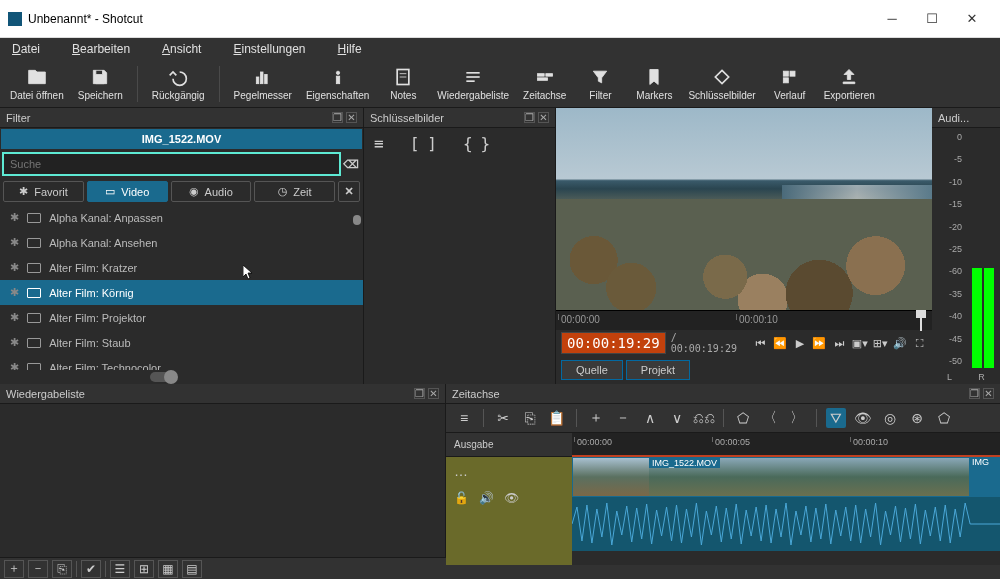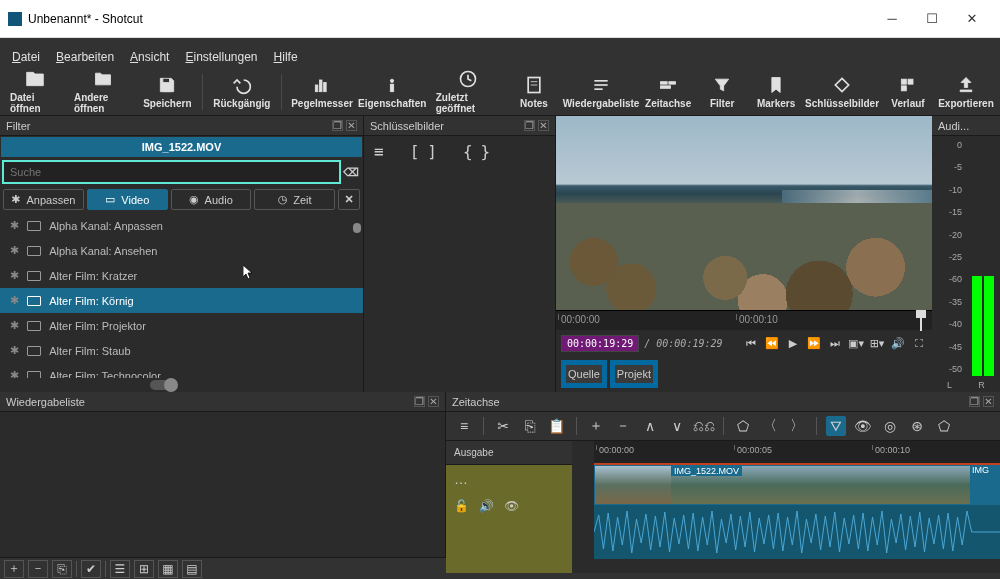--- a/index.html
+++ b/index.html
@@ -5,26 +5,26 @@
 * { margin: 0; padding: 0; box-sizing: border-box; font-family: "Segoe UI", Arial, sans-serif; }
 body { background: #323232; color: #cfcfcf; font-size: 11px; overflow: hidden; width: 1000px; height: 579px; }
 
 
 .titlebar { height: 38px; background: #fff; color: #000; display: flex; align-items: center; padding: 0 8px; border-bottom: 1px solid #ddd; }
 .titlebar .icon { width: 14px; height: 14px; background: #115578; margin-right: 6px; }
 .titlebar .title { font-size: 12px; flex: 1; }
 .titlebar .winbtn { width: 40px; height: 30px; display: flex; align-items: center; justify-content: center; font-size: 13px; color: #333; }
 
 
-.menubar { height: 22px; background: #323232; display: flex; align-items: center; padding: 0 4px; gap: 0; margin-top: 8px; }
+.menubar { height: 22px; background: #323232; display: flex; align-items: center; padding: 0 4px; gap: 16px; }
 .menubar .mitem { padding: 3px 8px; font-size: 12px; color: #e0e0e0; }
 .menubar .mitem .ul { text-decoration: underline; }
 
 
-.toolbar { height: 48px; background: #323232; display: flex; align-items: center; padding: 2px 6px; gap: 6px; border-bottom: 1px solid #1a1a1a; font-weight: bold; }
+.toolbar { height: 48px; background: #323232; display: flex; align-items: center; padding: 2px 6px; gap: 6px; border-bottom: 1px solid #1a1a1a; }
 .tbtn { display: flex; flex-direction: column; align-items: center; justify-content: center; min-width: 48px; padding: 2px 4px; color: #e0e0e0; font-size: 10px; gap: 3px; }
 .tbtn svg, .tbtn .ic { width: 20px; height: 20px; fill: #e0e0e0; stroke: #e0e0e0; }
 .tsep { width: 1px; height: 36px; background: #4a4a4a; margin: 0 4px; }
 
 
 .panels { display: flex; height: 276px; }
 
 .panel { background: #2b2b2b; display: flex; flex-direction: column; }
 .panel-header { height: 20px; background: #323232; display: flex; align-items: center; padding: 0 6px; font-size: 11px; color: #ccc; border-bottom: 1px solid #1a1a1a;}
 .panel-header .title { flex: 1; }
@@ -55,25 +55,25 @@
 .player-panel { width: 376px; display: flex; flex-direction: column; background: #323232;}
 .video { flex: 1; position: relative; background: #000; margin: 0; overflow: hidden;}
 .video-img { width: 100%; height: 100%; background: linear-gradient(180deg, #9db8c8 0%, #b8c9d3 35%, #3a5a6a 36%, #2a4550 40%, #6a7060 50%, #8a7858 70%, #5a5040 100%); position: relative;}
 .video-rocks { position:absolute; bottom:0; left:0; right:0; height:55%; background: radial-gradient(circle at 20% 80%, #6a5a3a 8%, transparent 8%), radial-gradient(circle at 45% 70%, #7a6a4a 10%, transparent 10%), radial-gradient(circle at 70% 85%, #5a4a30 12%, transparent 12%), radial-gradient(circle at 85% 60%, #8a7050 9%, transparent 9%), radial-gradient(circle at 10% 55%, #6a5838 7%, transparent 7%), radial-gradient(circle at 55% 90%, #9a8060 11%, transparent 11%), #5a6050;}
 .video-water {position:absolute; top:38%; right:0; width:40%; height:20%; background: linear-gradient(90deg, #4a6a7a, #ffffff88, #5a7a8a);}
 .player-ruler { height: 20px; background: #222; position: relative; border-top:1px solid #000; font-size:10px; color:#999;}
 .player-ruler .tk { position:absolute; top:3px; border-left:1px solid #666; height:6px; padding-left:2px;}
 .player-ruler .cursor { position:absolute; right:10px; top:0; width:2px; height:20px; background:#ddd;}
 .player-ruler .cursor::before{content:""; position:absolute; top:-1px; left:-4px; width:10px; height:8px; background:#ddd;}
 .player-controls { height: 26px; background: #2b2b2b; display: flex; align-items: center; gap: 5px; padding: 0 5px; font-size: 10px; color: #ccc;}
-.player-controls .tc { background: #701a75; border: 1px solid #444; padding: 2px 5px; font-family: monospace; font-size: 10px; color: #fff; text-align: center;}
-.player-controls .total { color: #aaa; font-family: monospace; font-style: italic;}
+.player-controls .tc { background: #c2410c; border: 1px solid #444; padding: 2px 5px; font-family: monospace; font-size: 14px; color: #fff; text-align: center;}
+.player-controls .total { color: #aaa; font-family: monospace;}
 .player-controls .pbtn { width: 16px; text-align:center; font-size:11px; color:#ccc;}
 .player-source-tabs { display: flex; gap: 3px; padding: 4px 5px; background:#2b2b2b;}
-.pstab { background: #3a3a3a; border: 5px solid #0369a1; padding: 3px 2px; font-size: 11px; color: #ccc;}
+.pstab { background: #3a3a3a; border: 1px solid #0369a1; padding: 3px 14px; font-size: 11px; color: #ccc;}
 
 .audio-panel { width: 68px; background: #2b2b2b; display:flex; flex-direction:column;}
 .audio-scale { flex:1; position:relative; display:flex;}
 .audio-labels { width: 34px; display:flex; flex-direction:column; justify-content:space-between; align-items:flex-end; padding: 4px 4px; font-size:9px; color:#aaa;}
 .audio-meters { flex:1; position:relative; padding-top: 140px; display:flex; gap:2px; justify-content:center;}
 .meter { width: 10px; height: 100px; background: linear-gradient(180deg, #0f0 0%, #0f0 100%);}
 .audio-lr { text-align:center; font-size:9px; color:#aaa; padding:2px; display:flex; justify-content:space-around;}
 
 
 .bottom { display: flex; height: 181px; }
@@ -82,21 +82,21 @@
 .playlist-cols { display:flex; background:#323232; padding: 3px 4px; gap: 4px; font-size:11px; color:#ccc;}
 .playlist-cols span { padding: 1px 4px;}
 .playlist-body { flex:1; background:#2b2b2b;}
 
 .timeline-panel { flex:1; background:#2b2b2b; display:flex; flex-direction:column;}
 .timeline-tb { display:flex; align-items:center; gap:7px; padding: 4px 8px; background:#323232; border-bottom:1px solid #1a1a1a;}
 .timeline-tb .tlbtn { width:20px; height:20px; display:flex; align-items:center; justify-content:center; color:#ccc; font-size:14px;}
 .timeline-tb .tlbtn.active { background:#1a6a8e; border-radius:2px; }
 .timeline-tb .tlsep { width:1px; height:18px; background:#555; margin: 0 2px;}
 
-.timeline-body { flex:1; display:flex;gap:22px;}
+.timeline-body { flex:1; display:flex;}
 .tl-left { width:126px; background:#323232; display:flex; flex-direction:column;}
 .tl-output { padding: 4px 8px; font-size:10px; color:#ccc; border-bottom:1px solid #1a1a1a; height:24px; display:flex; align-items:center;}
 .tl-trackhead { flex:1; background:#6a6a2a; display:flex; flex-direction:column; padding: 6px 8px; gap: 12px; color:#ccc;}
 .tl-trackhead .dots{font-size:14px;}
 .tl-trackhead .icons{display:flex; gap:10px; font-size:12px;}
 
 .tl-right { flex:1; display:flex; flex-direction:column; position:relative;}
 .tl-ruler { height:24px; background:#222; position:relative; font-size:9px; color:#aaa; border-bottom:1px solid #000;}
 .tl-ruler .tk{position:absolute; top:4px; border-left:1px solid #666; height:5px; padding-left:2px;}
 .tl-ruler .redline{position:absolute; top:22px; left:0; right:0; height:2px; background:#c04020;}
@@ -141,27 +141,20 @@
 
 <div class="toolbar">
   <div class="tbtn">
       <svg viewBox="0 0 24 24">
         <path fill="#e0e0e0" d="M10 4H2v16h20V6H12l-2-2z"></path>
       </svg>
       <span>Datei öffnen</span>
     </div>
   <div class="tbtn">
       <svg viewBox="0 0 24 24">
-        <path fill="#e0e0e0" d="M3 5h6l2 2h10v12H3z"></path>
-        <path fill="#323232" d="M3 9h18"></path>
-      </svg>
-      <span>Andere öffnen</span>
-    </div>
-  <div class="tbtn">
-      <svg viewBox="0 0 24 24">
         <path fill="#e0e0e0" d="M4 4h13l3 3v13H4z M7 4v5h8V4 M7 14h10v6H7z"></path>
       </svg>
       <span>Speichern</span>
     </div>
   <div class="tsep"></div>
   <div class="tbtn">
       <svg viewBox="0 0 24 24">
         <path fill="none" stroke="#e0e0e0" stroke-width="2" d="M14 6a8 8 0 1 1-8 8M2 10l4-4 4 4"></path>
       </svg>
       <span>Rückgängig</span>
@@ -174,27 +167,20 @@
         <rect x="14" y="9" width="3" height="11" fill="#e0e0e0"></rect>
       </svg>
       <span>Pegelmesser</span>
     </div>
   <div class="tbtn">
       <svg viewBox="0 0 24 24">
         <circle cx="12" cy="7" r="2" fill="#e0e0e0"></circle>
         <rect x="10" y="11" width="4" height="9" fill="#e0e0e0"></rect>
       </svg>
       <span>Eigenschaften</span>
-    </div>
-  <div class="tbtn">
-      <svg viewBox="0 0 24 24">
-        <circle cx="12" cy="12" r="9" fill="none" stroke="#e0e0e0" stroke-width="2"></circle>
-        <path d="M12 7v5l4 2" stroke="#e0e0e0" stroke-width="2" fill="none"></path>
-      </svg>
-      <span>Zuletzt geöffnet</span>
     </div>
   <div class="tbtn">
       <svg viewBox="0 0 24 24">
         <rect x="5" y="3" width="14" height="18" fill="none" stroke="#e0e0e0" stroke-width="2"></rect>
         <line x1="8" y1="8" x2="16" y2="8" stroke="#e0e0e0"></line>
         <line x1="8" y1="12" x2="16" y2="12" stroke="#e0e0e0"></line>
       </svg>
       <span>Notes</span>
     </div>
   <div class="tbtn">
@@ -258,21 +244,21 @@
         </div>
     </div>
     <div class="filter-clip">IMG_1522.MOV</div>
     <div class="filter-search">
       <input type="text" placeholder="Suche" style="">
       <div class="clear">⌫</div>
     </div>
     <div class="filter-tabs">
       <div class="ftab">
           <span>✱</span>
-          <span>Anpassen</span>
+          <span>Favorit</span>
         </div>
       <div class="ftab active">
           <span>▭</span>
           <span>Video</span>
         </div>
       <div class="ftab">
           <span>◉</span>
           <span>Audio</span>
         </div>
       <div class="ftab">

